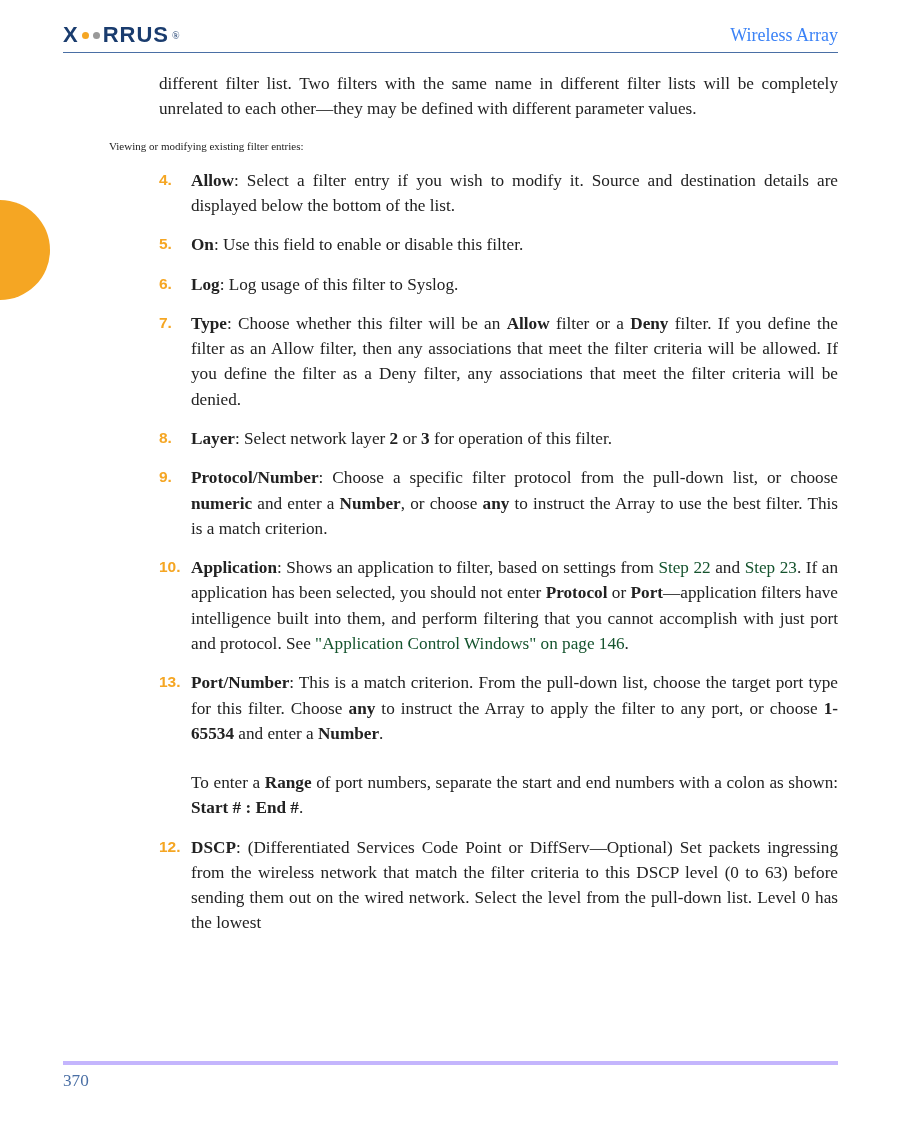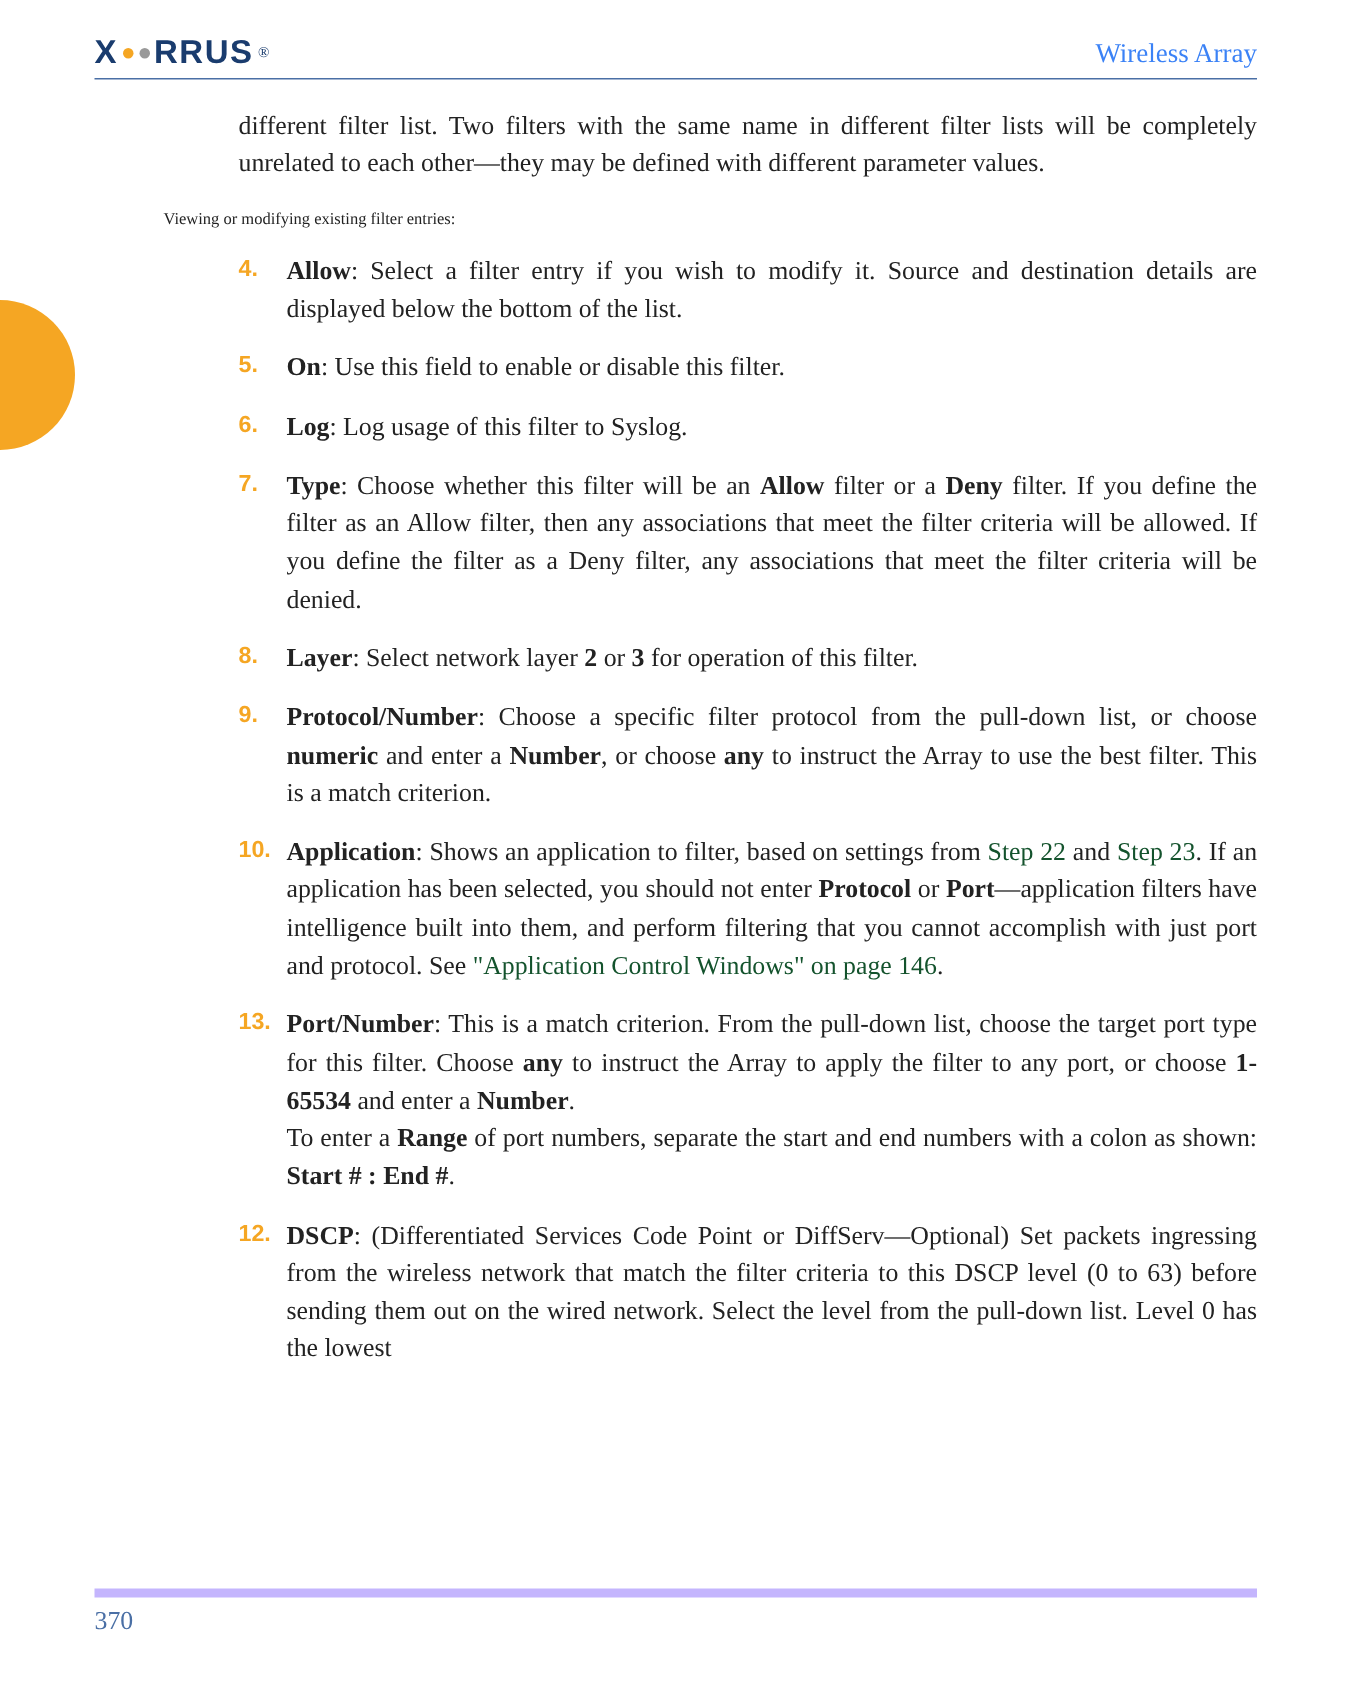--- a/index.html
+++ b/index.html
@@ -96,30 +96,30 @@
     color: #f5a623;
     font-weight: bold;
     font-family: Arial, Helvetica, sans-serif;
     font-size: 15.5px;
     padding-top: 1px;
   }
   .body-text {
     flex: 1;
   }
   .para2 {
-    margin-top: 0;
+    margin-top: 24px;
   }
   .b { font-weight: bold; }
   .link { color: #14532d; }
   .footer {
     position: absolute;
     bottom: 46px;
     left: 63px;
     right: 63px;
-    border-top: 6px solid #c4b5fd;
+    border-top: 4px solid #c4b5fd;
     display: flex;
     justify-content: space-between;
     padding-top: 6px;
     color: #4a6fa5;
     font-size: 17.2px;
   }
 </style>
 </head>
 <body>
 

